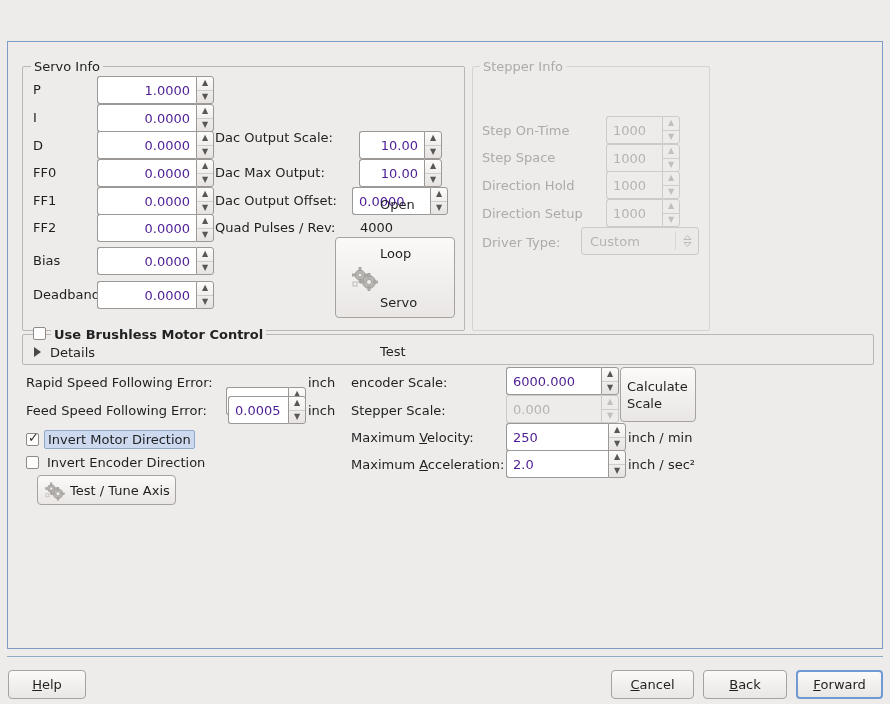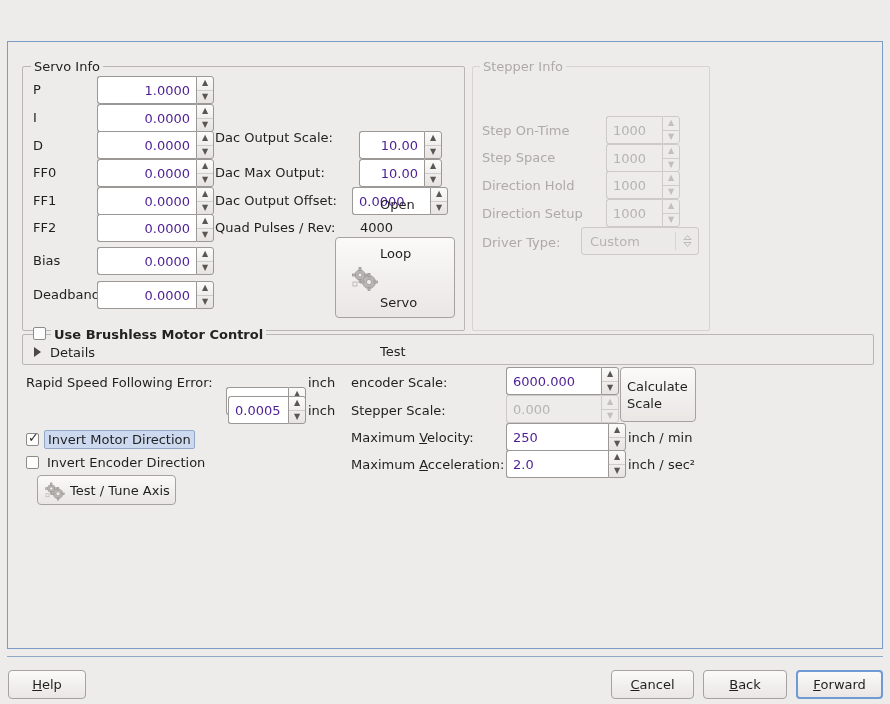--- a/index.html
+++ b/index.html
@@ -388,20 +388,21 @@
     <div class="lbl" style="left:18px; top:333px;">Rapid Speed Following Error:</div>
     <div class="spin left" style="left:218px; top:326px; width:80px;margin-top:19px;">
       <div class="entry">0.0050</div>
       <div class="btns">
         <div class="ar up">▲</div>
         <div class="ar dn">▼</div>
       </div>
     </div>
     <div class="lbl" style="left:300px; top:333px;">inch</div>
 
+    <div class="lbl" style="left:18px; top:361px;">Feed Speed Following Error:</div>
     <div class="spin left" style="left:220px; top:354px; width:78px;">
       <div class="entry">0.0005</div>
       <div class="btns">
         <div class="ar up">▲</div>
         <div class="ar dn">▼</div>
       </div>
     </div>
     <div class="lbl" style="left:300px; top:361px;">inch</div>
 
     <div class="cbox" style="left:18px; top:391px;">

